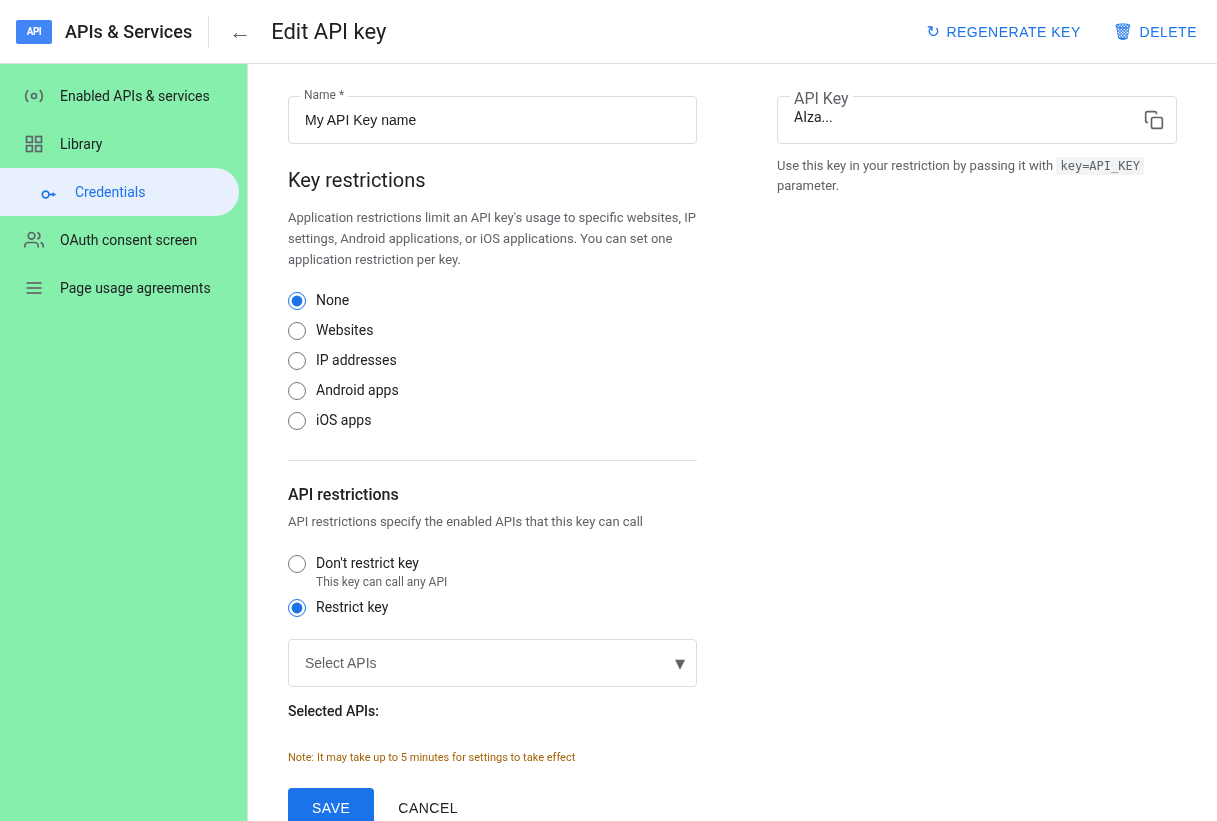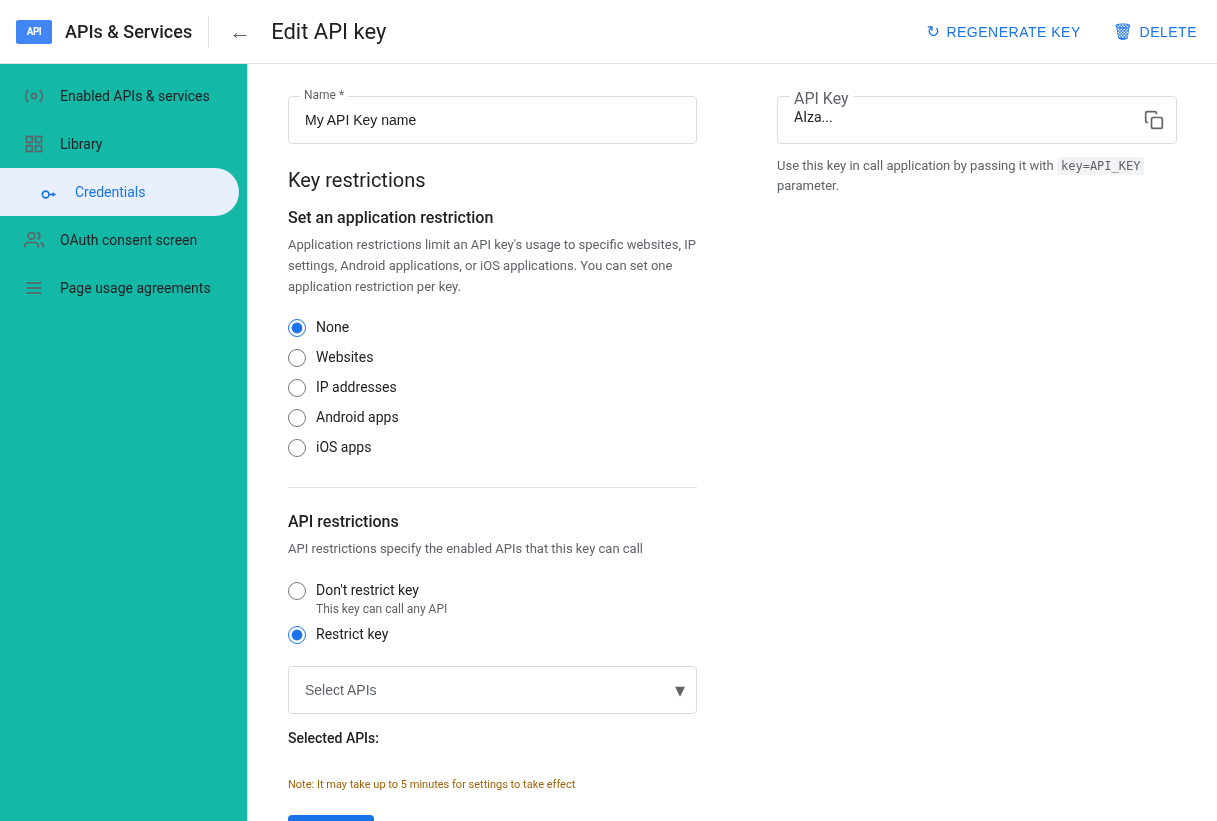--- a/index.html
+++ b/index.html
@@ -80,21 +80,21 @@
     
     .layout {
       display: flex;
       flex: 1;
       overflow: hidden;
     }
 
     
     .sidebar {
       width: 248px;
-      background: #14b8a6;
+      background: #86efac;
       border-right: 1px solid #e0e0e0;
       padding: 8px 0;
       flex-shrink: 0;
       overflow-y: auto;
     }
     .nav-item {
       display: flex;
       align-items: center;
       gap: 16px;
       padding: 0 24px;
@@ -421,21 +421,20 @@
 
       <div class="form-left">
 
         <div class="field-group">
           <span class="field-label">Name *</span>
           <input type="text" class="text-input" value="My API Key name" style="">
         </div>
 
         <h2 class="section-title">Key restrictions</h2>
 
-        <h3 class="subsection-title">Set an application restriction</h3>
         <p class="section-desc">Application restrictions limit an API key's usage to specific websites, IP settings, Android applications, or iOS applications. You can set one application restriction per key.</p>
 
         <div class="radio-group">
           <label class="radio-item">
             <input type="radio" class="radio-input" name="app-restriction" checked="" style="">
             <span class="radio-label">None</span>
           </label>
           <label class="radio-item">
             <input type="radio" class="radio-input" name="app-restriction" style="">
             <span class="radio-label">Websites</span>
@@ -495,21 +494,21 @@
           <span class="api-key-label">API Key</span>
           <span class="api-key-value">AIza...</span>
           <button class="copy-btn" title="Copy">
             <svg width="20" height="20" viewBox="0 0 24 24" fill="none" stroke="#5f6368" stroke-width="2">
               <rect x="9" y="9" width="13" height="13" rx="2" ry="2"></rect>
               <path d="M5 15H4a2 2 0 0 1-2-2V4a2 2 0 0 1 2-2h9a2 2 0 0 1 2 2v1"></path>
             </svg>
           </button>
         </div>
         <p class="api-key-hint">
-          <span>Use this key in call application by passing it with</span>
+          <span>Use this key in your restriction by passing it with</span>
           <code>key=API_KEY</code>
           <span>parameter.</span>
         </p>
 
       </div>
     </div>
   </main>
 
 </div>
 

